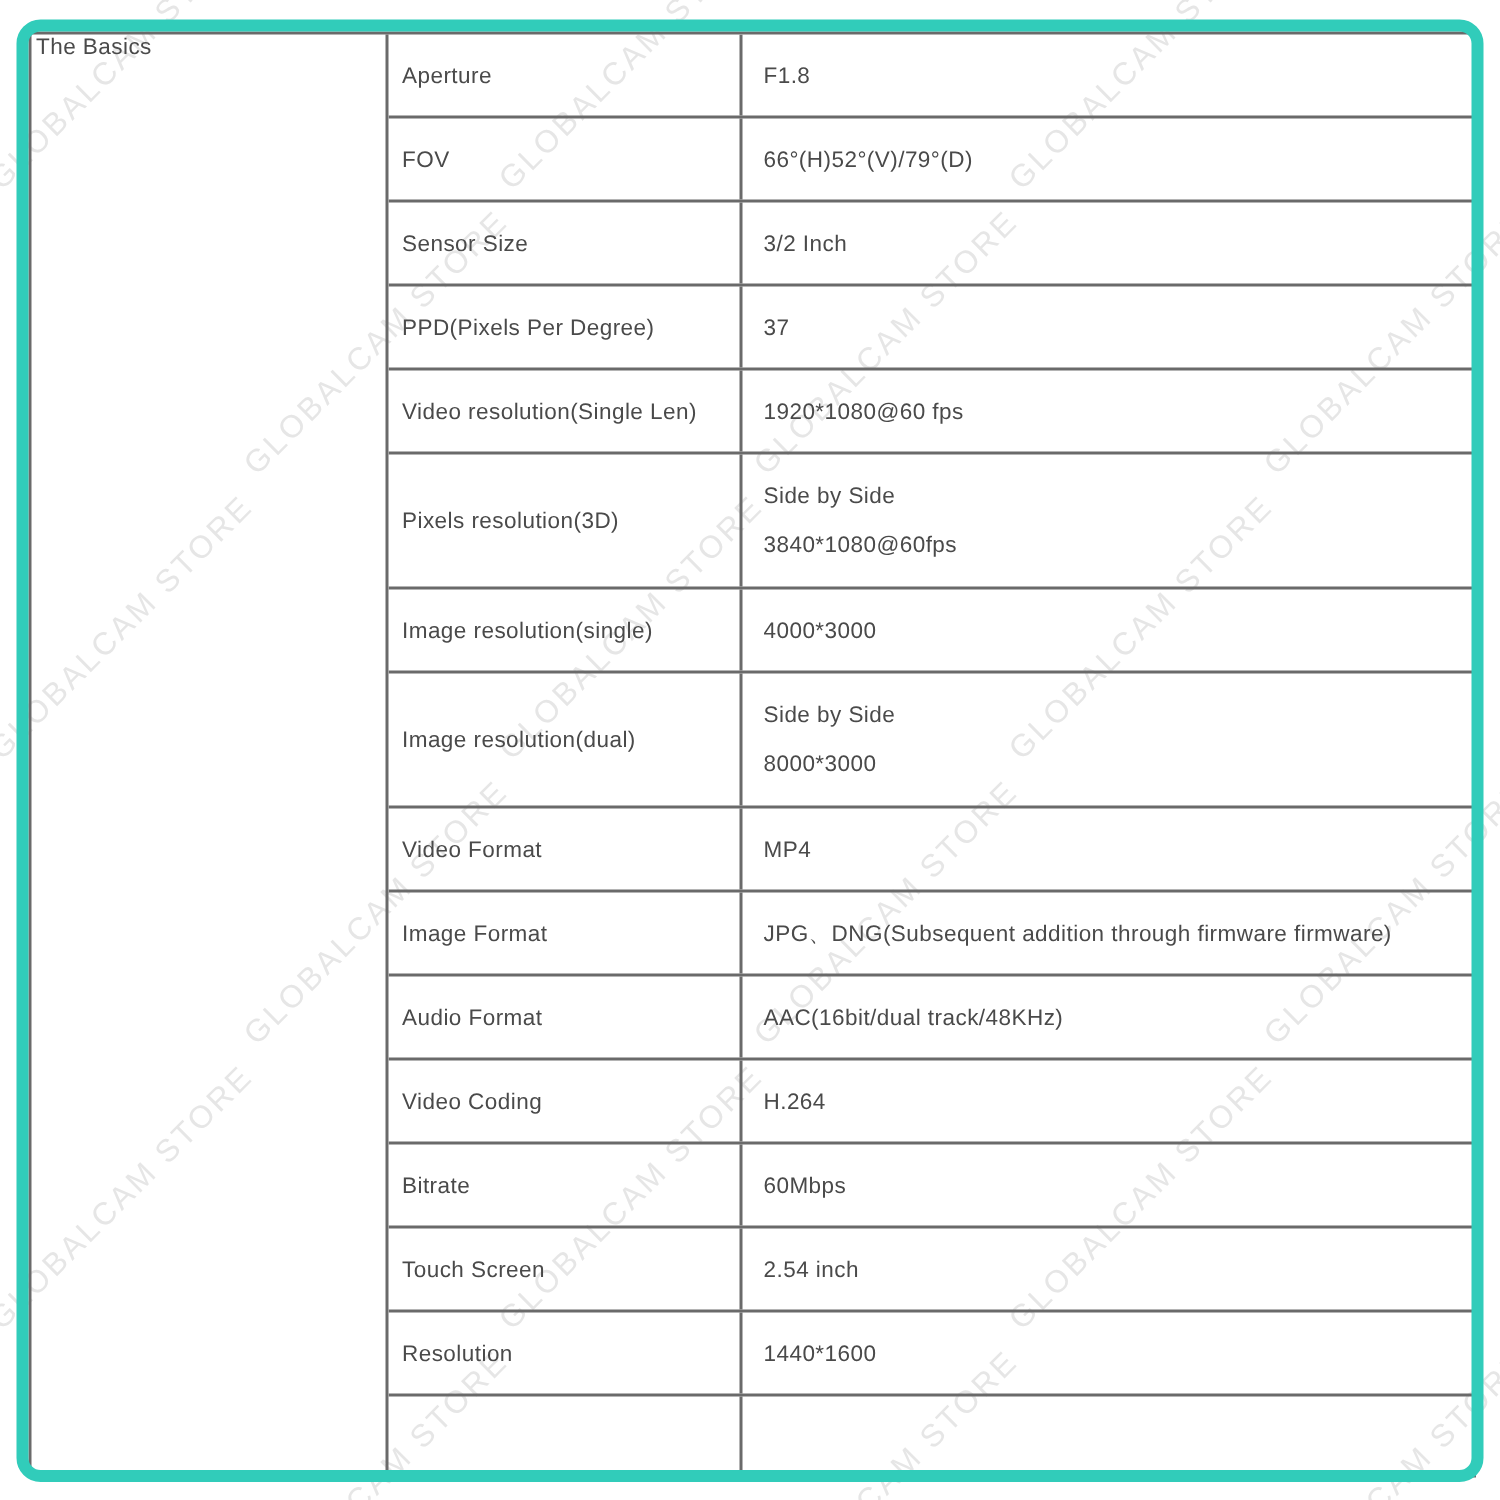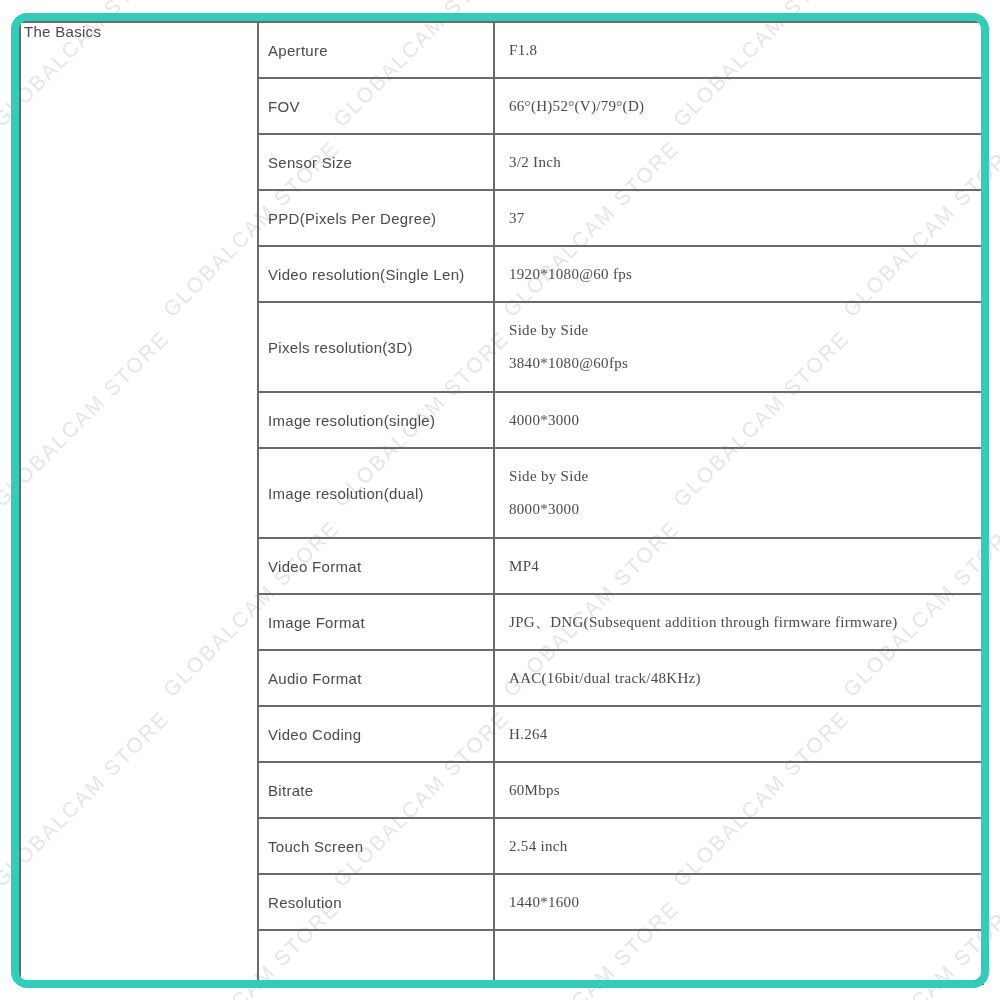--- a/index.html
+++ b/index.html
@@ -65,21 +65,20 @@
   .cell.label {
     width: 236px; flex: 0 0 236px;
     border-right: 2px solid var(--line);
     display: flex; align-items: center;
     padding-left: 9px;
   }
   .cell.value {
     flex: 1;
     display: flex; flex-direction: column; justify-content: center;
     padding-left: 14px;
-    font-family: Liberation Serif, serif;
   }
   .value-line { line-height: 33px; }
 
   
   .frame {
     position: absolute;
     left: 11px; top: 13px;
     width: 978px; height: 975px;
     border: 8px solid var(--accent);
     border-radius: 16px;

